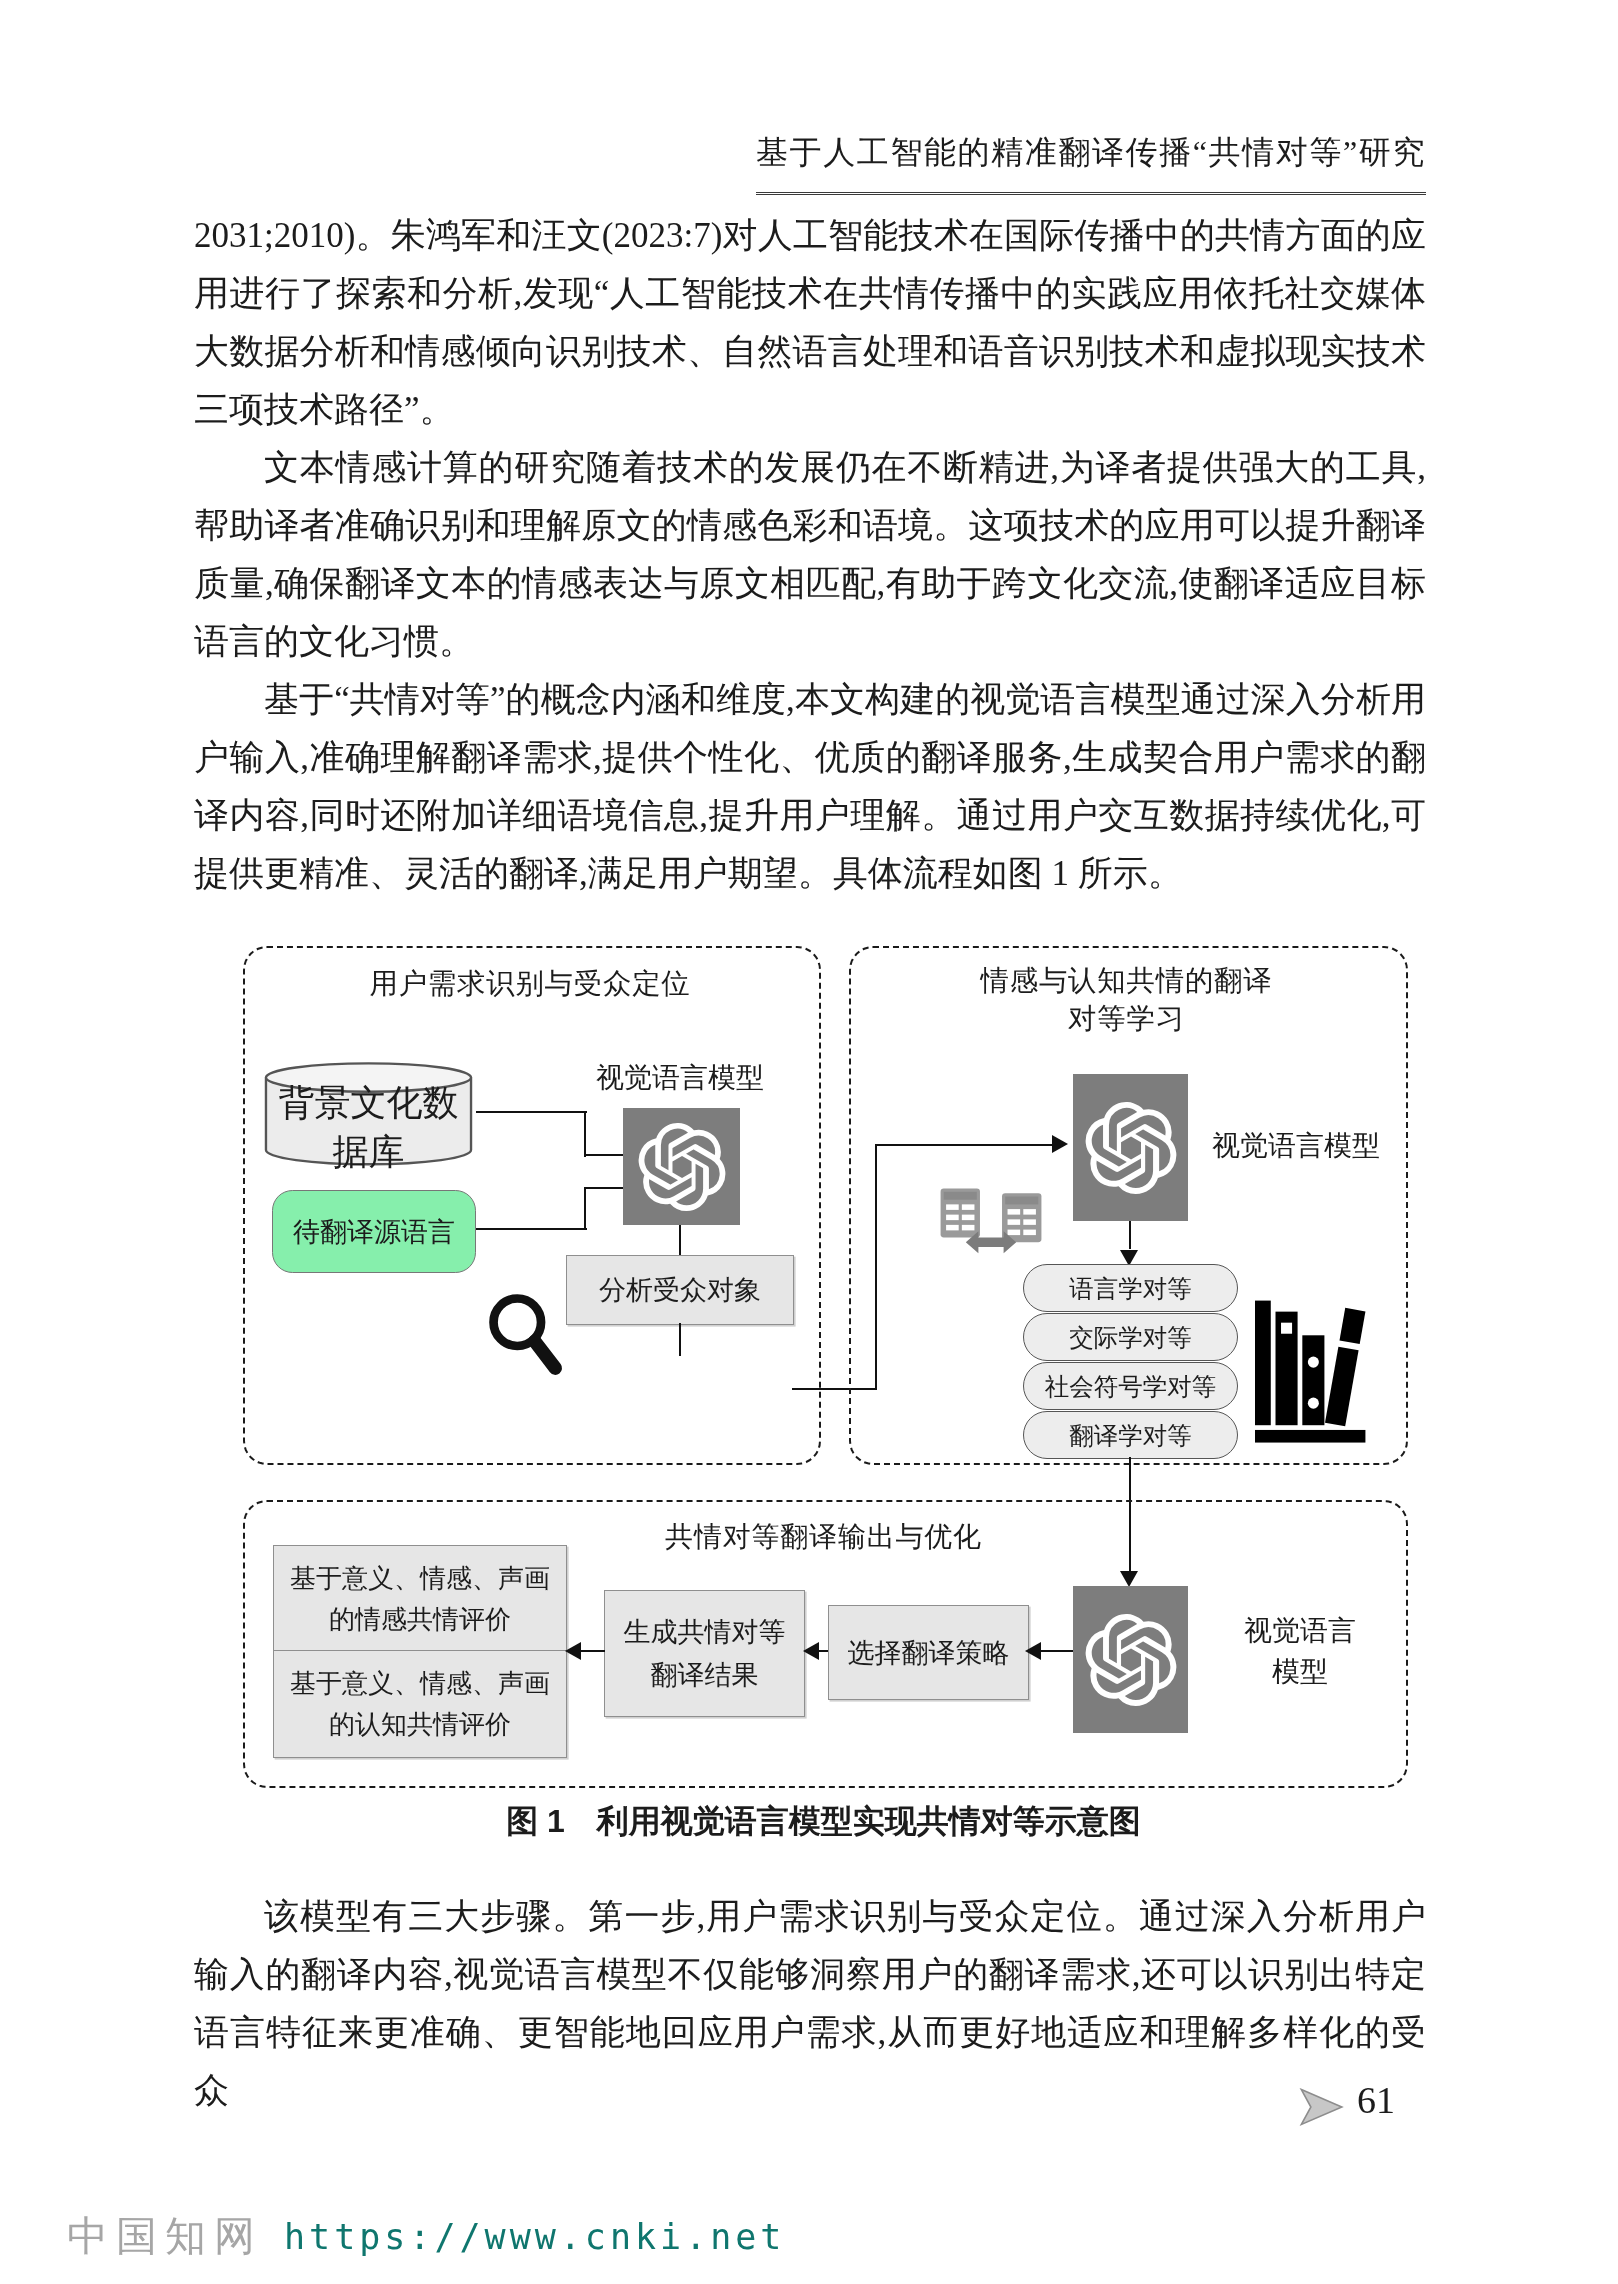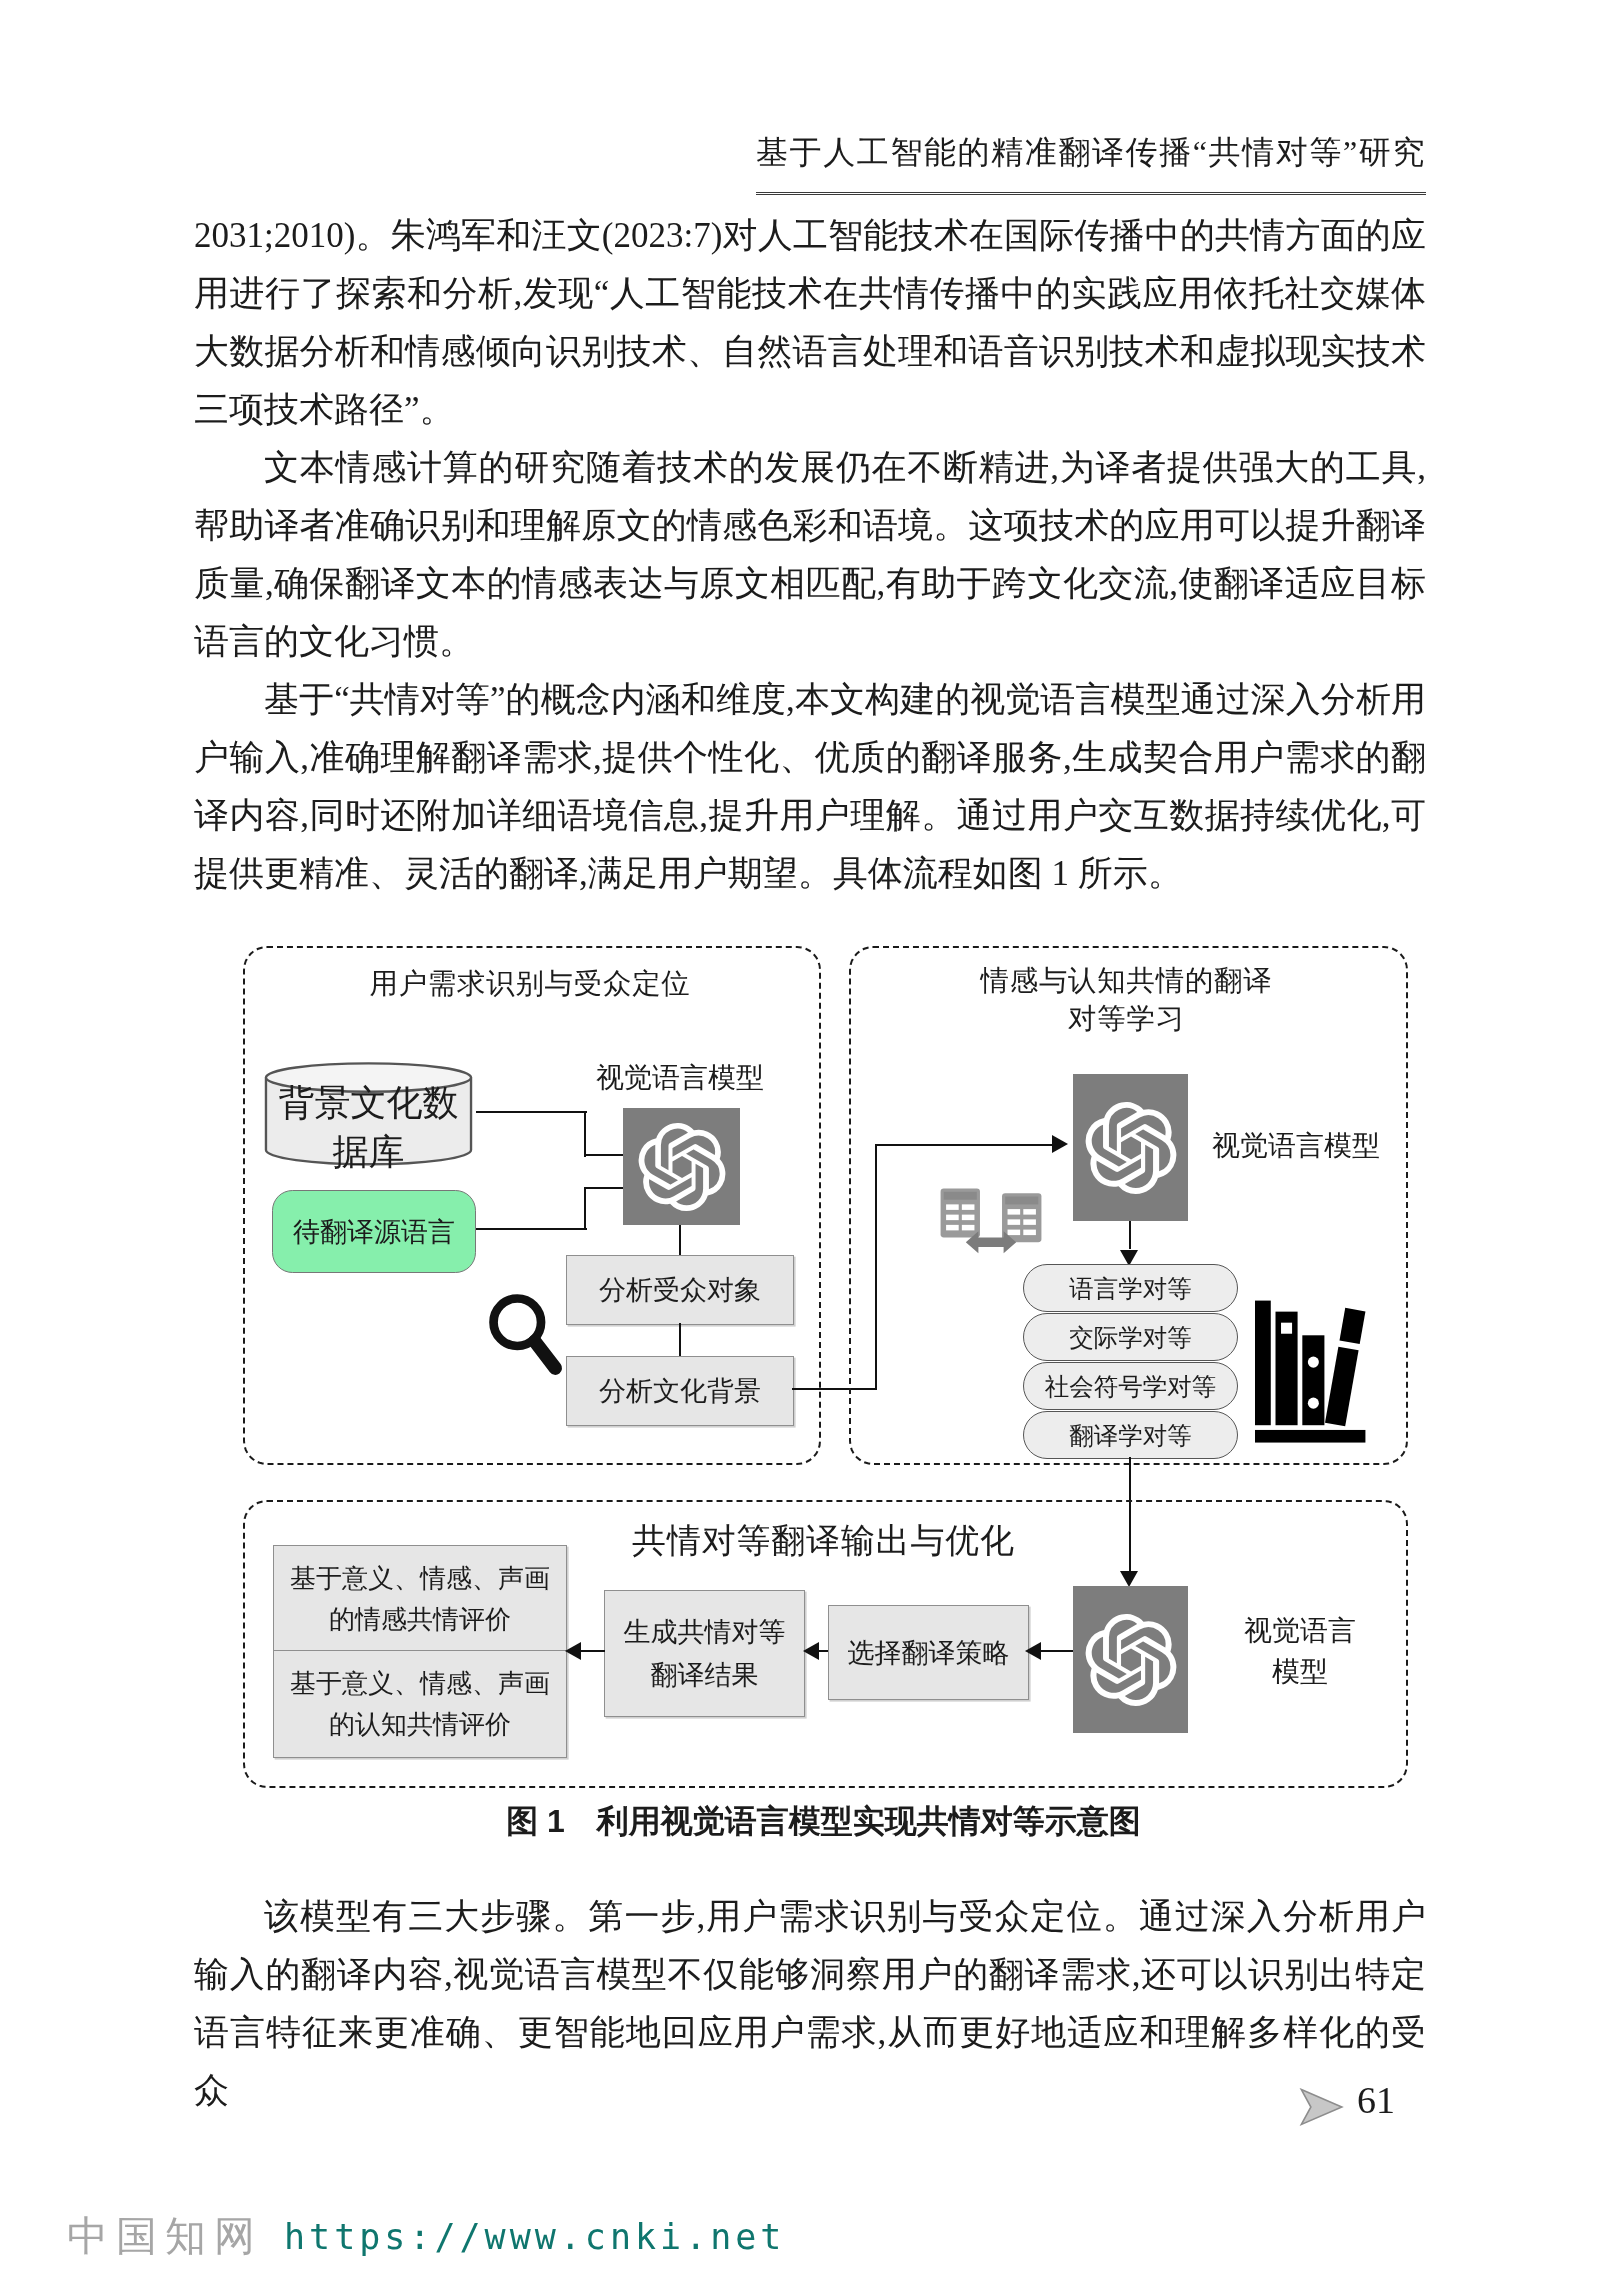--- a/index.html
+++ b/index.html
@@ -84,23 +84,20 @@
   <div class="lbl" style="left:585px;top:1060px;width:190px;height:35px;font-size:28px;">视觉语言模型</div>
   <div class="logo" style="left:623px;top:1108px;width:117px;height:117px;">
     <svg width="88" height="88" viewBox="0 0 112 112">
         <use href="#openai"></use>
       </svg>
   </div>
 
   <div class="pbox" style="left:566px;top:1255px;width:226px;height:68px;">
     <span>分析受众对象</span>
   </div>
-  <div class="pbox" style="left:566px;top:1356px;width:226px;height:68px;">
-    <span>分析文化背景</span>
-  </div>
 
   <div style="position:absolute;left:484px;top:1289px;">
     <svg width="84" height="95" viewBox="0 0 106 120">
       <circle cx="42" cy="42" r="30" fill="none" stroke="#111" stroke-width="11"></circle>
       <line x1="64" y1="66" x2="90" y2="100" stroke="#111" stroke-width="17" stroke-linecap="round"></line>
     </svg>
   </div>
 
   <div class="hline" style="left:476px;top:1111px;width:111px;"></div>
   <div class="vline" style="left:584px;top:1111px;height:46px;"></div>
@@ -178,21 +175,21 @@
         <rect x="100" y="68" width="26" height="98" fill="#000"></rect>
       </g>
       <rect x="0" y="172" width="140" height="16" fill="#000"></rect>
     </svg>
   </div>
 
   <div class="vline" style="left:1129px;top:1457px;height:114px;"></div>
   <div class="arr-down" style="left:1120px;top:1571px;"></div>
 
   <div class="dashed" style="left:243px;top:1500px;width:1161px;height:284px;"></div>
-  <div class="fig-title" style="left:243px;top:1518px;width:1161px;font-size:34px;">共情对等翻译输出与优化</div>
+  <div class="fig-title" style="left:243px;top:1518px;width:1161px;font-size:28px;">共情对等翻译输出与优化</div>
 
   <div class="pbox" style="left:273px;top:1545px;width:292px;height:106px;font-size:26px;line-height:41px;">
     <span>基于意义、情感、声画</span>
     <span>的情感共情评价</span>
   </div>
   <div class="pbox" style="left:273px;top:1650px;width:292px;height:106px;font-size:26px;line-height:41px;">
     <span>基于意义、情感、声画</span>
     <span>的认知共情评价</span>
   </div>
 

